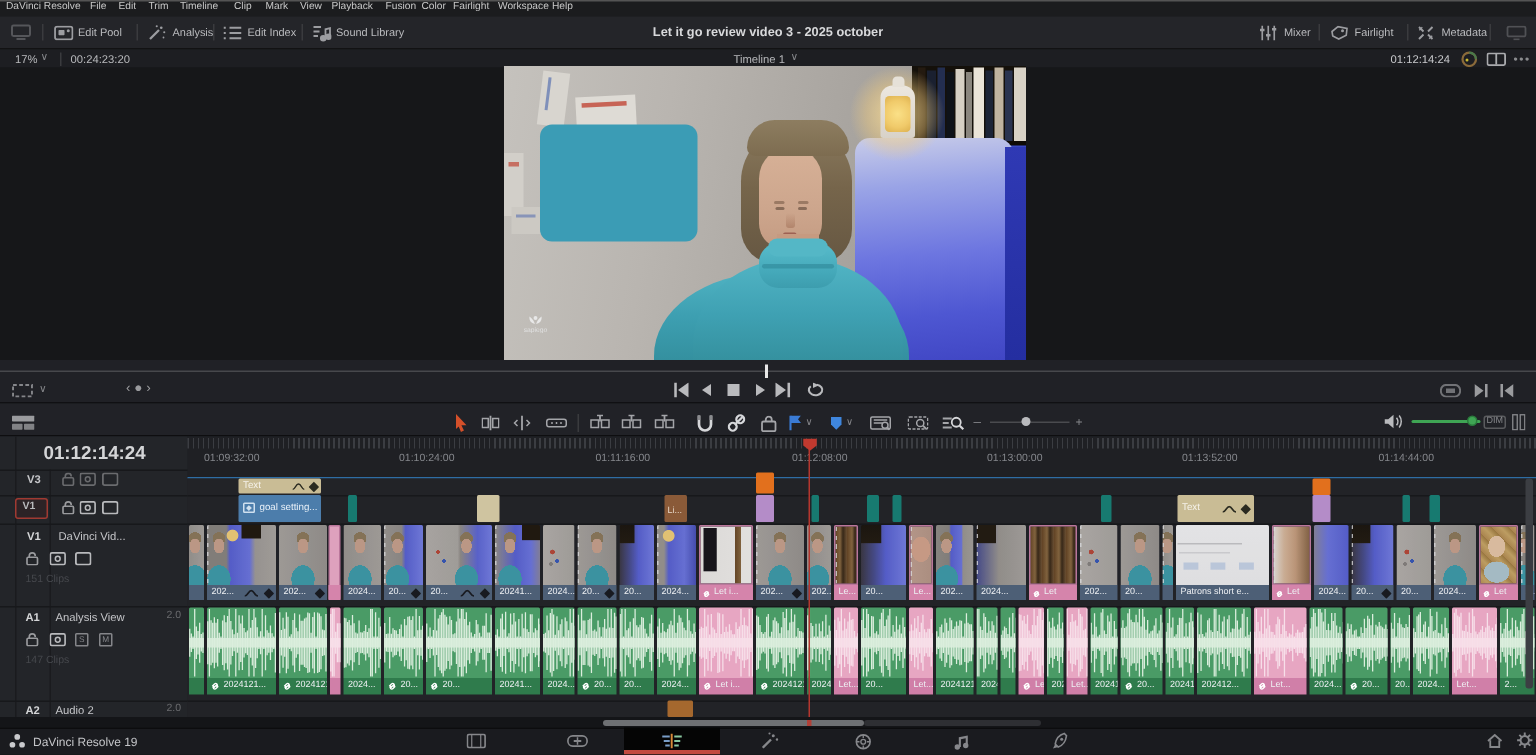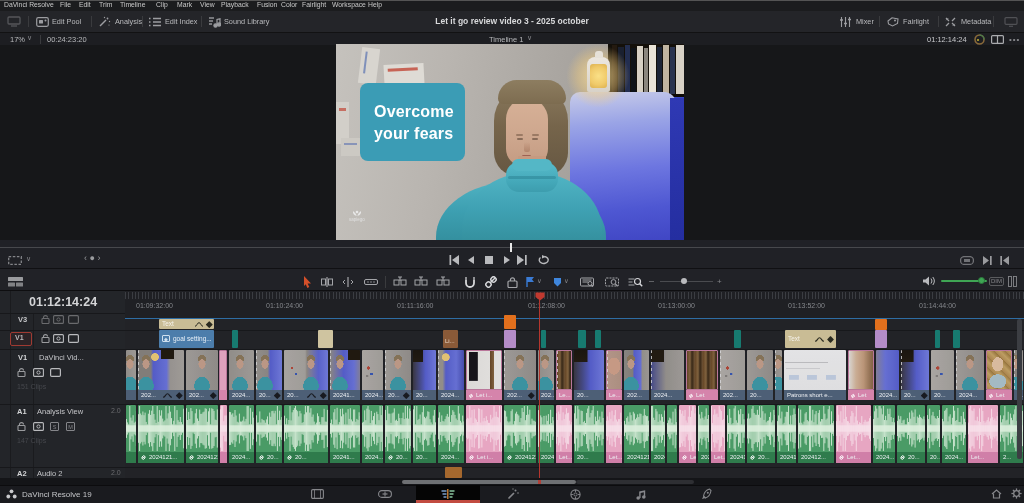--- a/index.html
+++ b/index.html
@@ -149,21 +149,20 @@
     <div style="position:absolute;left:196px;top:94px;width:6px;height:2px;background:#5a4535;opacity:0.6;border-radius:1px;"></div>
     <div style="position:absolute;left:188px;top:98px;width:6px;height:10px;background:linear-gradient(180deg,rgba(0,0,0,0),rgba(160,110,85,0.55));border-radius:2px;"></div>
     <div style="position:absolute;left:186px;top:111px;width:9px;height:4px;background:#96564a;opacity:0.85;border-radius:2px 2px 4px 4px;"></div>
     <div style="position:absolute;left:182px;top:112px;width:28px;height:14px;background:#c69a80;"></div>
     <div style="position:absolute;left:100px;top:138px;width:170px;height:58px;background:linear-gradient(180deg,#4fb2c2 0%,#3d9fb1 50%,#34909f 100%);border-radius:45% 45% 0 0/95% 95% 0 0;"></div>
     <div style="position:absolute;left:126px;top:128px;width:140px;height:68px;background:linear-gradient(180deg,#52b5c5 0%,#3fa1b3 55%,#35919f 100%);border-radius:50% 50% 0 0/85% 85% 0 0;"></div>
     <div style="position:absolute;left:170px;top:118px;width:52px;height:30px;background:linear-gradient(180deg,#58bccb,#43a7b8 70%,#3d9dae);border-radius:13px;"></div>
     <div style="position:absolute;left:176px;top:115px;width:40px;height:12px;background:#54b7c6;border-radius:9px;"></div>
     <div style="position:absolute;left:172px;top:132px;width:48px;height:3px;background:rgba(30,110,125,0.35);border-radius:2px;"></div>
     <div style="position:absolute;left:24px;top:39px;width:105px;height:78px;background:#3b9cb5;border-radius:8px;"></div>
-    <div style="position:absolute;left:38px;top:57px;font-size:16px;font-weight:bold;color:#ffffff;line-height:22px;letter-spacing:0.2px;">Overcome<br>your fears</div>
     <svg style="position:absolute;left:12px;top:164px" width="18" height="14" viewBox="0 0 18 14">
       <g fill="#e8e8e8">
         <circle cx="9" cy="4" r="1.3"></circle>
         <path d="M5 3 C7 4.5 8 6 8.6 8 C6 7.5 4.6 5.5 5 3Z"></path>
         <path d="M13 3 C11 4.5 10 6 9.4 8 C12 7.5 13.4 5.5 13 3Z"></path>
       </g>
       <text x="9" y="13" font-size="4.5" fill="#e0e0e0" text-anchor="middle" font-family="Liberation Sans">sapiego</text>
     </svg>
   </div>
 <div style="position:absolute;left:0px;top:240px;width:1024px;height:29px;background:#202126;border-bottom:1px solid #101013;"></div>

